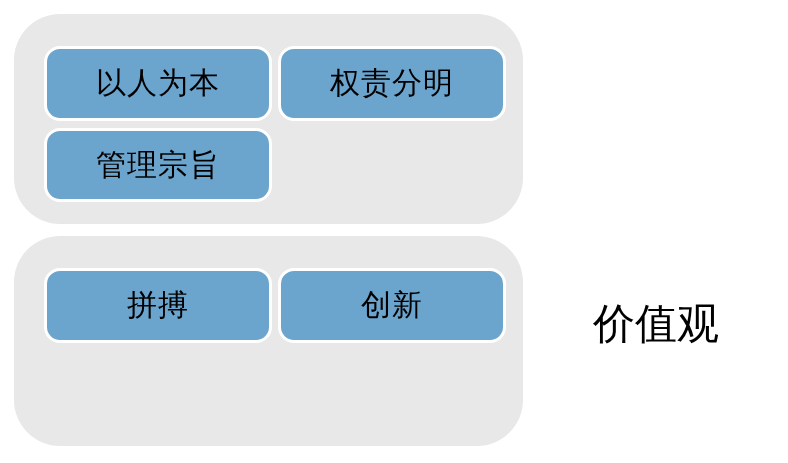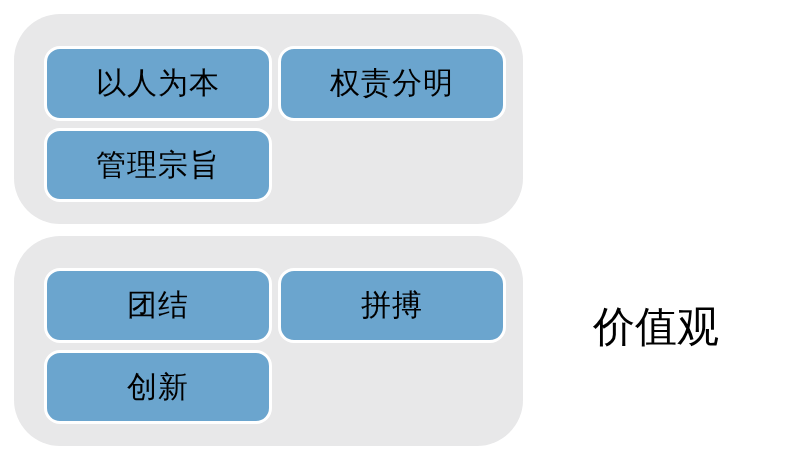--- a/index.html
+++ b/index.html
@@ -47,44 +47,41 @@
   }
   .group-label {
     position: absolute;
     color: #000000;
     font-size: 42px;
     line-height: 1;
     white-space: nowrap;
     letter-spacing: 0px;
   }
   .group-label.l1 { left: 572px; top: 113px; }
-  .group-label.l2 { left: 593px; top: 306px; }
+  .group-label.l2 { left: 593px; top: 306px; font-family: Liberation Mono, monospace; }
 </style>
 </head>
 <body>
 
 <div class="canvas">
 
   <div class="panel p1">
     <div class="box">
       <span>以人为本</span>
     </div>
     <div class="box">
       <span>权责分明</span>
     </div>
     <div class="box">
       <span>管理宗旨</span>
     </div>
   </div>
 
   <div class="panel p2">
     <div class="box">
-      <span>团结</span>
-    </div>
-    <div class="box">
       <span>拼搏</span>
     </div>
     <div class="box">
       <span>创新</span>
     </div>
   </div>
   <div class="group-label l2">价值观</div>
 
 </div>
 

